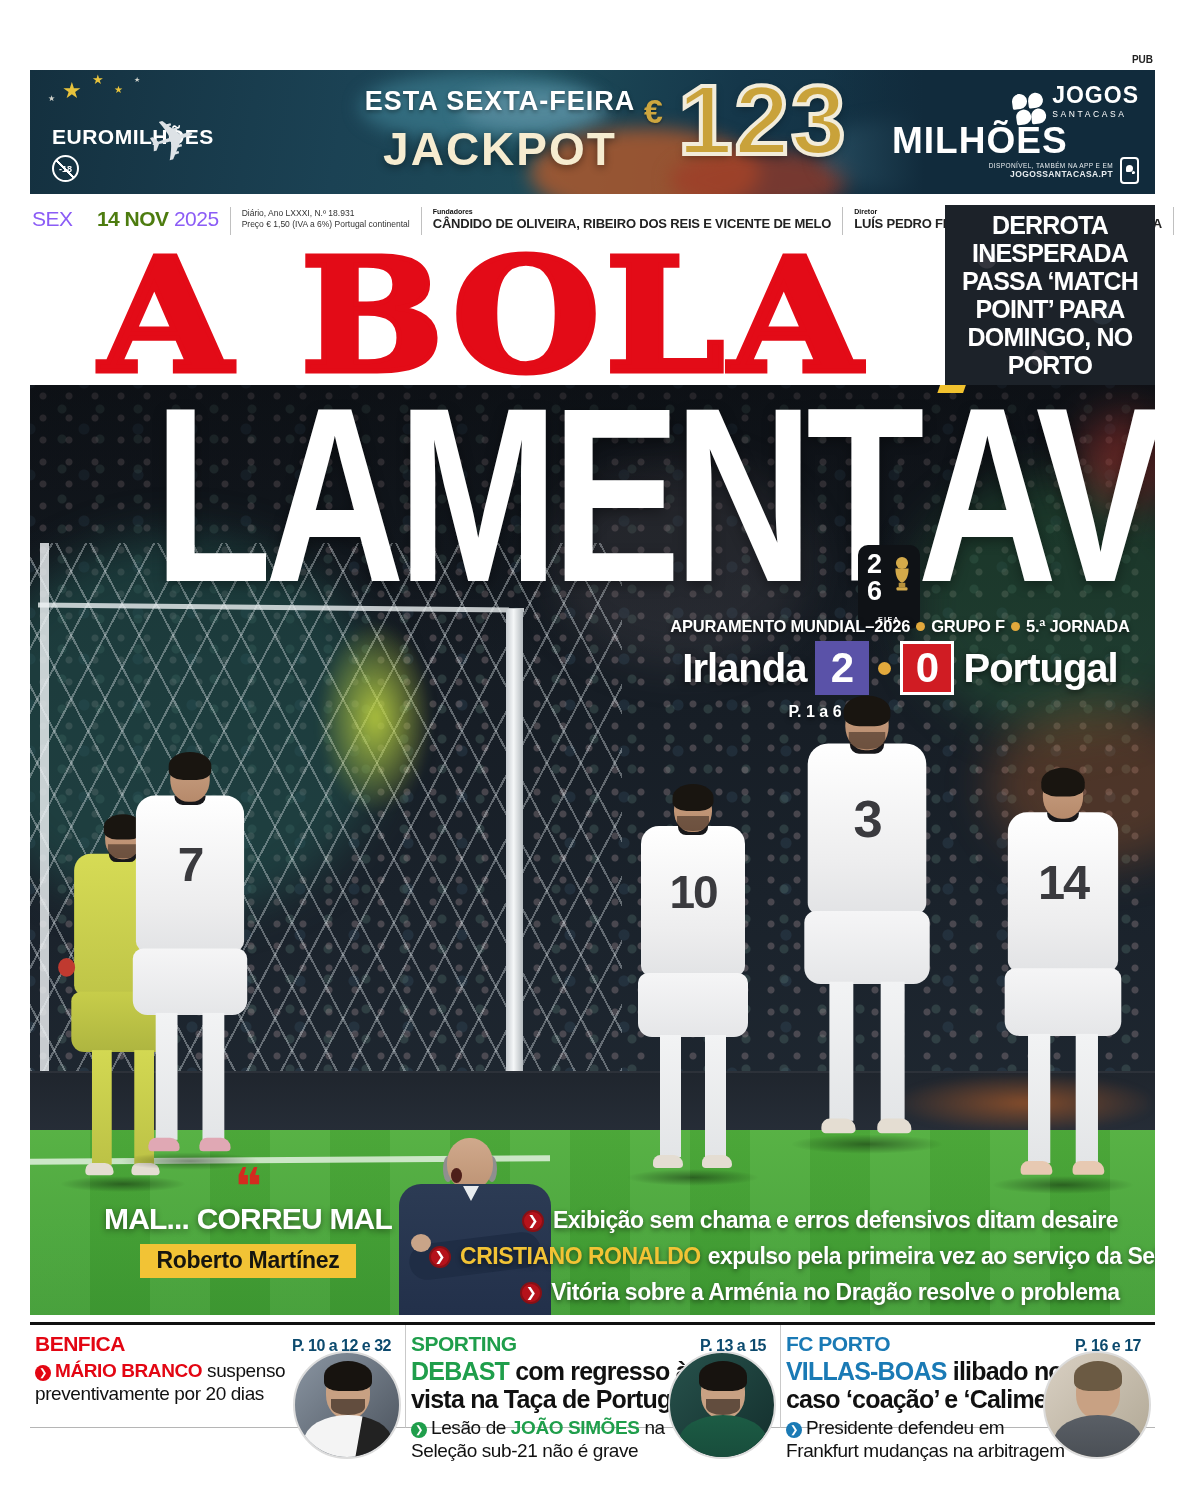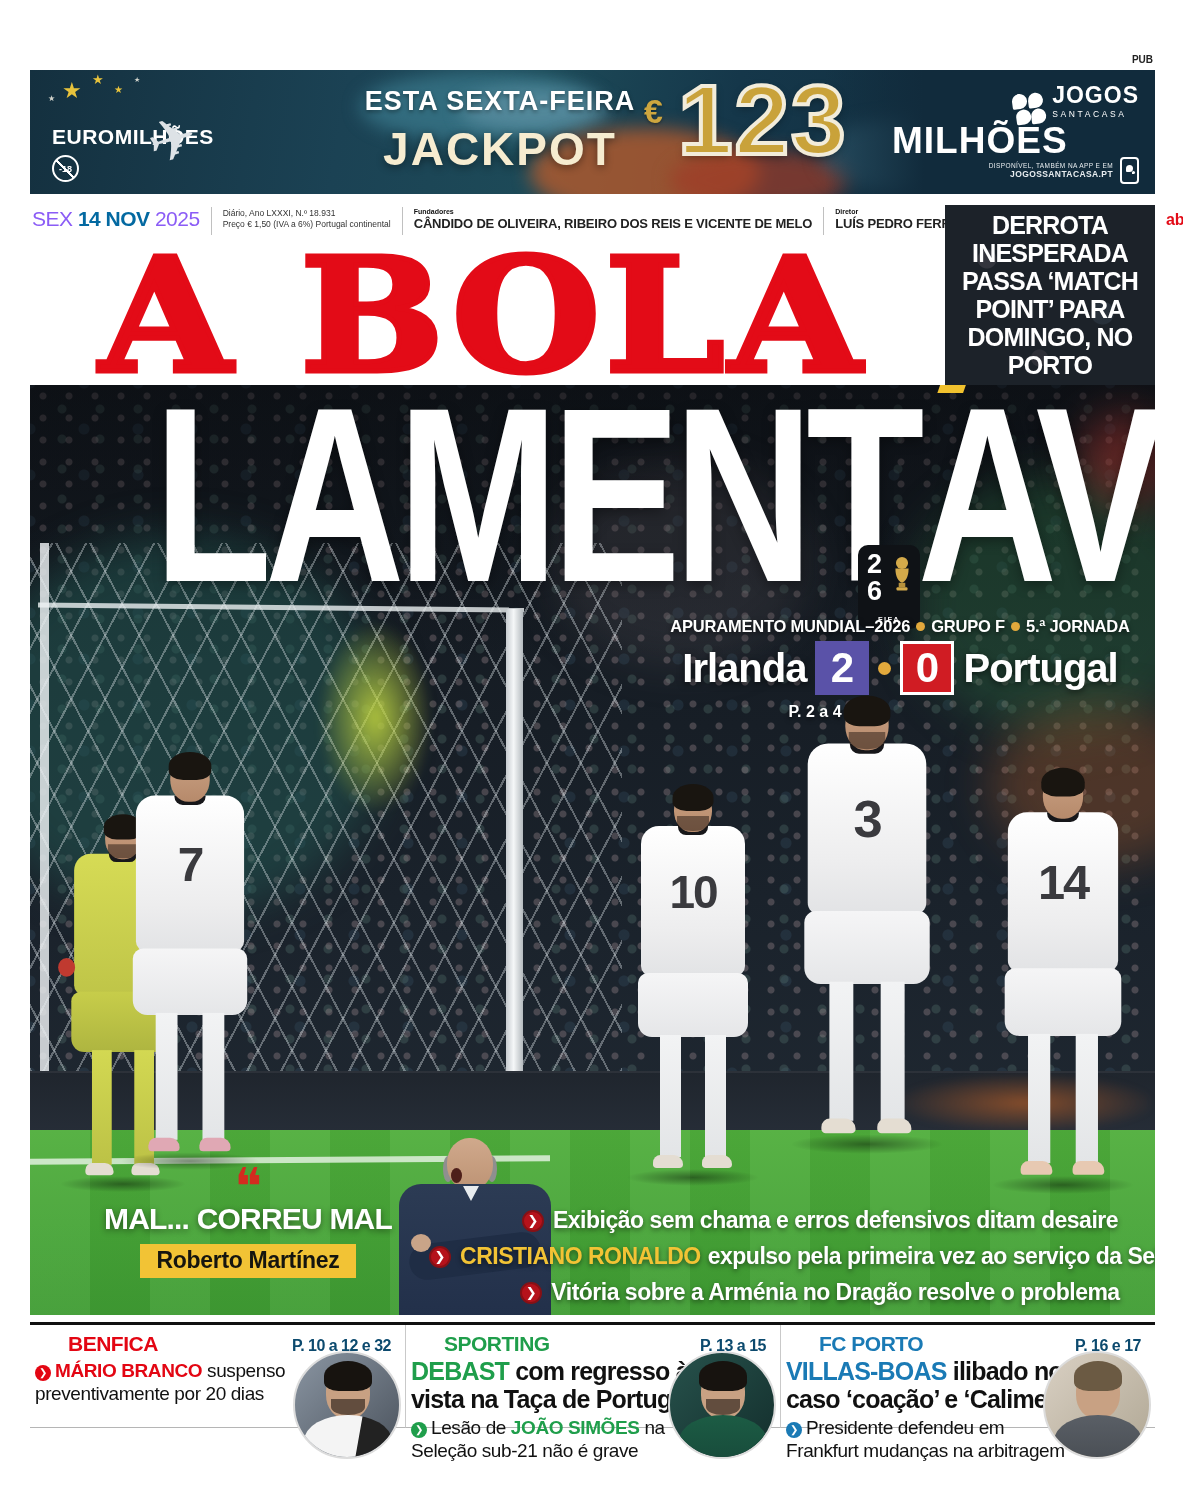--- a/index.html
+++ b/index.html
@@ -43,21 +43,21 @@
   .app-note .txt { text-align:right; color:#e8edf0; }
   .app-note .t1 { font-size:6.5px; letter-spacing:.4px; }
   .app-note .t2 { font-size:8.5px; font-weight:800; letter-spacing:.4px; }
   .phone { width:19px; height:27px; border:2px solid #fff; border-radius:4px; position:relative; }
   .phone::after { content:""; position:absolute; left:4px; top:6px; width:7px; height:7px; border-radius:50% 50% 50% 15%; background:#fff; box-shadow:4px 4px 0 -2px #fff; }
 
   
   .masthead { left:32px; top:203px; width:905px; height:42px; display:flex; gap:11px; align-items:flex-start; }
   .m-date { font-size:21px; letter-spacing:-.5px; white-space:nowrap; margin-top:4px; }
   .m-date .d1,.m-date .d3 { color:#8b5cf6; font-weight:400;margin-top:24px; }
-  .m-date .d2 { color:#0369a1; font-weight:800; }
+  .m-date .d2 { color:#4d7c0f; font-weight:800;margin-left:19px; }
   .vsep { width:1px; height:28px; background:#c0c0c0; margin-top:4px; flex:none; }
   .m-small { font-size:8.5px; color:#333; line-height:1.35; margin-top:5px; white-space:nowrap; }
   .m-label { font-size:7px; font-weight:800; color:#111; line-height:1.2; margin-top:5px; }
   .m-val { font-size:13px; font-weight:600; color:#222; letter-spacing:-.2px; white-space:nowrap; }
   .m-site { font-size:16px; font-weight:800; color:#e30b17; margin-top:8px; white-space:nowrap; }
 
   
   .logo { left:30px; top:243px; width:905px; height:145px; display:flex; align-items:center; justify-content:center; }
   .logo span { font-family:"DejaVu Serif","Liberation Serif",serif; font-weight:900; font-size:158px; line-height:1;
     color:#e30b17; -webkit-text-stroke:5px #e30b17; letter-spacing:4px; transform:scaleX(1.08); white-space:nowrap; }
@@ -192,21 +192,21 @@
   .b-row { display:flex; align-items:center; justify-content:center; gap:9px; margin-bottom:9px; }
   .b-icon { flex:none; width:22px; height:22px; border-radius:50%; background:#b5121b; border:2px solid #871015;
     color:#fff; font-size:13px; font-weight:800; display:flex; align-items:center; justify-content:center; line-height:1; }
   .b-txt { color:#fff; font-size:23px; font-weight:800; letter-spacing:-.5px; text-shadow:0 2px 5px rgba(0,0,0,.5); white-space:nowrap; }
   .b-hl { color:#f2c335; margin-right:7px; }
 
   
   .footer { left:30px; top:1322px; width:1125px; height:106px; display:flex; border-top:3px solid #101010; }
   .section { position:relative; width:375px; padding:7px 10px 0 5px; border-bottom:1px solid #b5b5b5; }
   .section + .section { border-left:1px solid #c9c9c9; }
-  .sec-head { display:flex; justify-content:space-between; align-items:baseline; padding-right:4px;margin-left:33px; }
+  .sec-head { display:flex; justify-content:space-between; align-items:baseline; padding-right:4px; }
   .club { font-size:21px; font-weight:800; letter-spacing:-.5px; }
   .sec-pages { font-size:16px; font-weight:800; color:#0c4a6e; letter-spacing:-.5px; }
   .sec-headline { width:300px; font-size:25px; font-weight:800; color:#111; line-height:1.12; letter-spacing:-.8px; margin-top:1px; }
   .sec-sub { width:292px; font-size:19px; color:#111; line-height:1.2; margin-top:4px; letter-spacing:-.4px; }
   .s-icon { display:inline-flex; width:16px; height:16px; border-radius:50%; color:#fff; font-size:10px; font-weight:800;
     align-items:center; justify-content:center; margin-right:4px; vertical-align:1px; }
   .s-hl { font-weight:800; }
   .benfica .club, .benfica .h-hl, .benfica .s-hl { color:#e30613; }
   .benfica .s-icon { background:#e30613; }
   .sporting .club, .sporting .h-hl, .sporting .s-hl { color:#1f9e4b; }
@@ -343,21 +343,21 @@
       <span>APURAMENTO MUNDIAL–2026</span><span class="dot"></span><span>GRUPO F</span><span class="dot"></span><span>5.ª JORNADA</span>
     </div>
 
     <div class="score-row">
       <span class="team">Irlanda</span>
       <span class="sbox home">2</span>
       <span class="sdot"></span>
       <span class="sbox away">0</span>
       <span class="team">Portugal</span>
     </div>
-    <div class="pages-ref">P. 2 a 4</div>
+    <div class="pages-ref">P. 1 a 6</div>
 
     <div class="player keeper" style="left:18px;top:420px;transform:scale(.94);z-index:12;">
       <div class="pl-shadow"></div>
       <div class="pl-head"></div>
       <div class="pl-hair"></div>
       <div class="pl-beard"></div>
       <div class="pl-torso"></div>
       <div class="glove l"></div>
       <div class="glove r"></div>
       <div class="pl-shorts"></div>

